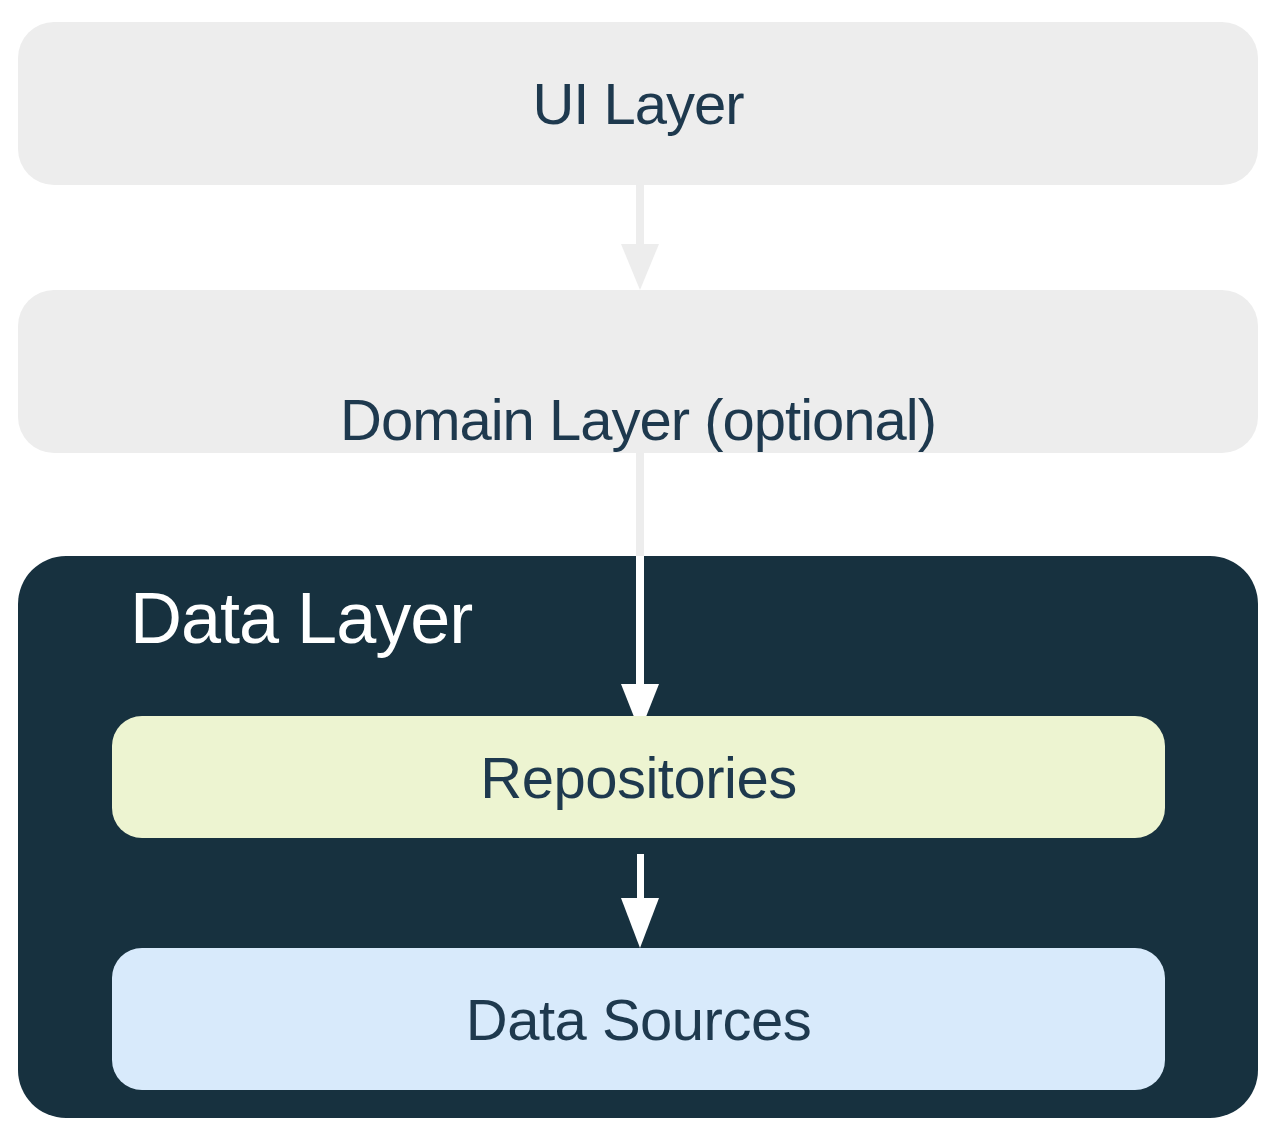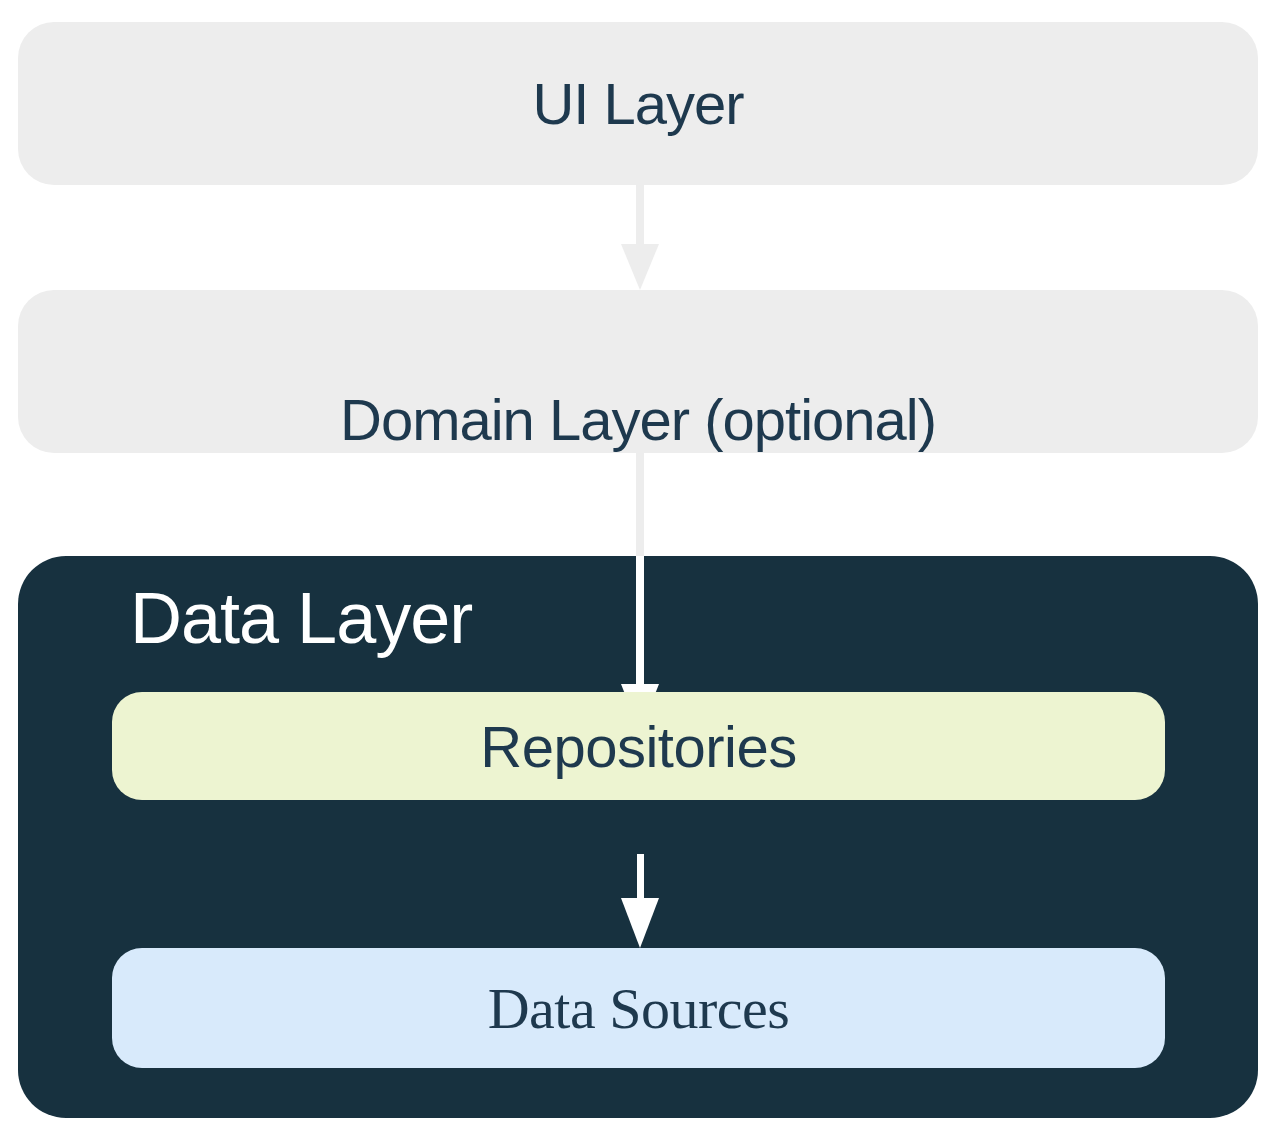--- a/index.html
+++ b/index.html
@@ -62,29 +62,28 @@
   }
   .inner-box {
     left: 112px;
     width: 1053px;
     border-radius: 30px;
     color: var(--text-navy);
     font-size: 58px;
     letter-spacing: -0.5px;
   }
   .node-repositories {
-    top: 692px;
-    height: 108px;
+    top: 716px;
+    height: 122px;
     background: var(--repositories-yellow);
   }
   .node-data-sources {
     top: 948px;
-    height: 120px;
+    height: 142px;
     background: var(--data-sources-blue);
-    font-family: Liberation Serif, serif;
   }
   .arrow-shaft {
     position: absolute;
     width: 8px;
     left: 636px;
   }
   .shaft-gray { background: var(--arrow-gray); }
   .shaft-white { background: var(--arrow-white); }
   .arrow-head {
     position: absolute;

